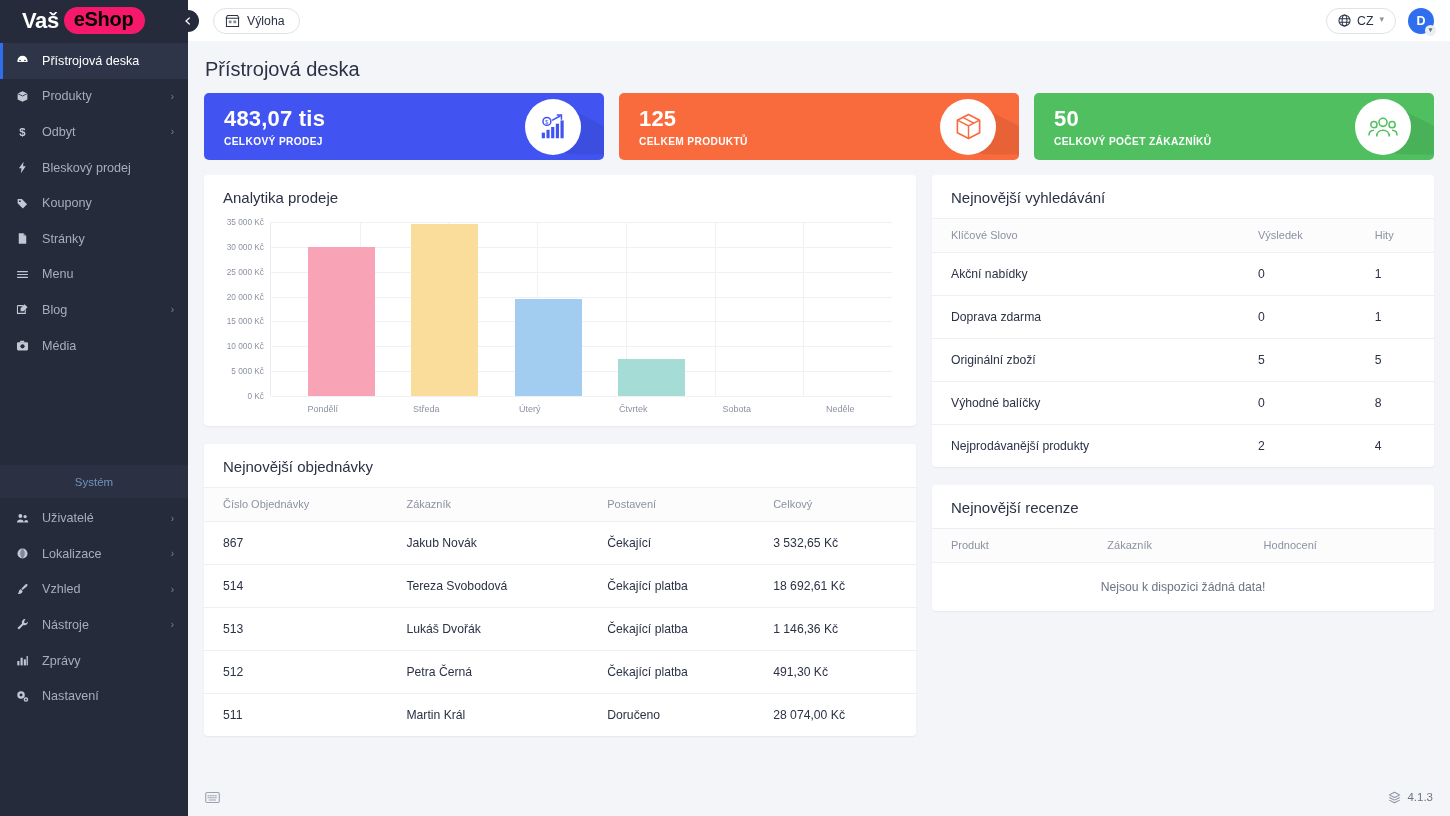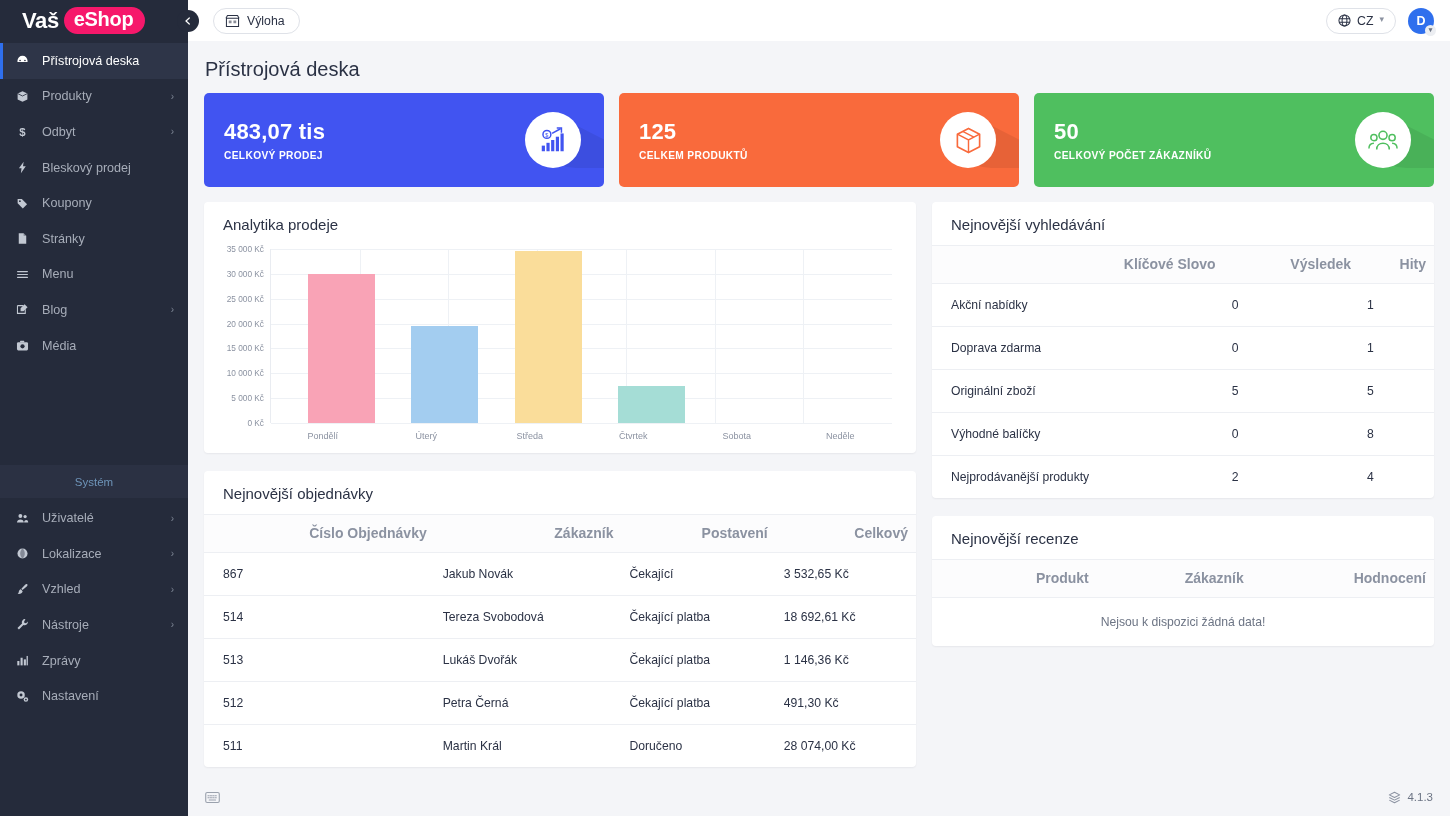--- a/index.html
+++ b/index.html
@@ -18,21 +18,21 @@
     background: #252b3b;
     display: flex; flex-direction: column;
     overflow: hidden;
   }
   .brand {
     height: 41px; display: flex; align-items: center;
     padding-left: 22px; background: #252b3b;
   }
   .brand-text { color: #ffffff; font-size: 22px; font-weight: 700; letter-spacing: -.4px; }
   .brand-badge {
-    display: inline-block; background: #f6186b; color: #ffffff;
+    display: inline-block; background: #f6186b; color: #000000;
     font-size: 20px; font-weight: 700; padding: 1px 12px 3px 10px;
     border-radius: 16px; margin-left: 5px; letter-spacing: -.3px;
   }
   .nav { flex: 1 1 auto; padding-top: 2px; }
   .nav-item {
     display: flex; align-items: center; height: 35.6px;
     padding: 0 14px 0 16px; color: #a7adb9; font-size: 12.6px;
     position: relative; cursor: pointer; user-select: none;
   }
   .nav-item.active { background: #2e3548; color: #ffffff; }
@@ -92,21 +92,21 @@
 
   .content { flex: 1 1 auto; overflow: hidden; padding: 0 16px; }
   .page-title {
     font-size: 20px; color: #2b3245; font-weight: 400;
     padding: 17px 0 12px 1px;
   }
 
   
   .stats { display: flex; gap: 15px; }
   .stat {
-    flex: 1 1 0; height: 94px; border-radius: 5px; position: relative;
+    flex: 1 1 0; height: 67px; border-radius: 5px; position: relative;
     overflow: hidden; display: flex; align-items: center;
     padding: 0 20px; color: #fff;
   }
   .stat-num { font-size: 22px; font-weight: 700; line-height: 1.2; letter-spacing: .2px; }
   .stat-lbl { font-size: 10.2px; font-weight: 700; letter-spacing: .35px; margin-top: 4px; }
   .stat-circle {
     position: absolute; right: 23px; top: 50%; transform: translateY(-50%);
     width: 56px; height: 56px; border-radius: 50%; background: #fff;
     display: flex; align-items: center; justify-content: center;
   }
@@ -147,21 +147,21 @@
              align-items: flex-end; justify-content: flex-end; }
   .bar { width: 67px; border-radius: 0; }
   .xlab {
     position: absolute; top: calc(100% + 8px); left: 50%; transform: translateX(-50%);
     font-size: 9px; color: #8b92a1; white-space: nowrap;
   }
 
   
   table { width: 100%; border-collapse: collapse; }
   thead th {
-    font-size: 14px; font-weight: 700; color: #8b92a1; text-align: right;
+    font-size: 11px; font-weight: 400; color: #8b92a1; text-align: left;
     padding: 10px 8px 11px; border-top: 1px solid #edeff3; border-bottom: 1px solid #edeff3;
     background: #fcfcfd;
   }
   tbody td {
     font-size: 12.2px; color: #2b3245; padding: 14px 8px;
     border-bottom: 1px solid #edeff3;
   }
   tbody tr:last-child td { border-bottom: none; }
   .t-pad-l { padding-left: 19px; }
   .empty-row td {
@@ -470,26 +470,26 @@
                     <div class="vgrid" style="left: 42.8571%;"></div>
                     <div class="vgrid" style="left: 57.1429%;"></div>
                     <div class="vgrid" style="left: 71.4286%;"></div>
                     <div class="vgrid" style="left: 85.7143%;"></div>
                     <div class="bars">
                       <div class="barcell">
                         <div class="bar" style="height: 85.8571%; background: rgb(249, 163, 182);"></div>
                         <div class="xlab">Pondělí</div>
                       </div>
                       <div class="barcell">
+                        <div class="bar" style="height: 99.1429%; background: rgb(250, 221, 154);"></div>
+                        <div class="xlab">Středa</div>
+                      </div>
+                      <div class="barcell">
                         <div class="bar" style="height: 55.7143%; background: rgb(163, 205, 240);"></div>
                         <div class="xlab">Úterý</div>
-                      </div>
-                      <div class="barcell">
-                        <div class="bar" style="height: 99.1429%; background: rgb(250, 221, 154);"></div>
-                        <div class="xlab">Středa</div>
                       </div>
                       <div class="barcell">
                         <div class="bar" style="height: 21.1429%; background: rgb(165, 221, 214);"></div>
                         <div class="xlab">Čtvrtek</div>
                       </div>
                       <div class="barcell">
                         <div class="xlab">Sobota</div>
                       </div>
                       <div class="barcell">
                         <div class="xlab">Neděle</div>

